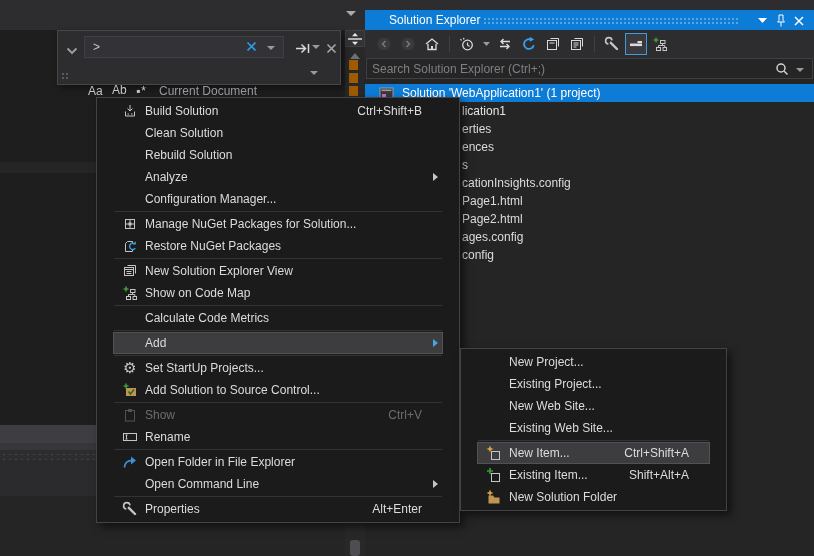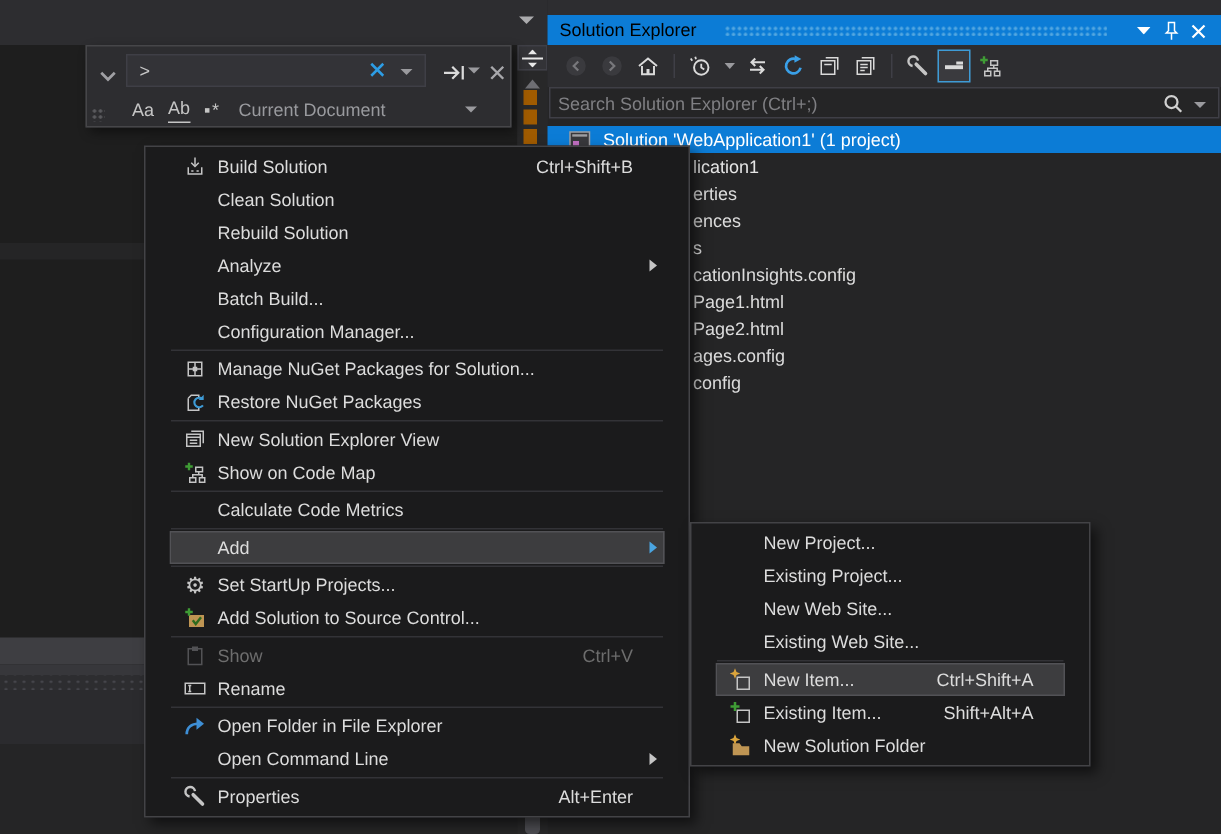--- a/index.html
+++ b/index.html
@@ -34,34 +34,34 @@
   #find-panel{left:57px;top:30px;width:284px;height:55px;background:#2D2D30;border:1px solid #464649;box-shadow:3px 3px 7px rgba(0,0,0,.45);z-index:3}
   #find-panel .chev{position:absolute;left:8px;top:13px}
   #find-input{position:absolute;left:26px;top:5px;width:200px;height:22px;background:#333337;border:1px solid #3F3F46;display:flex;align-items:center}
   #find-input .q{padding-left:8px;color:#C8C8C8}
   #find-input .clear-x{position:absolute;right:26px;top:4px}
   #find-input .dd{position:absolute;right:8px;top:9px;width:0;height:0;border-left:4px solid transparent;border-right:4px solid transparent;border-top:4px solid #9A9A9E}
   .fbtn{position:absolute;display:flex;align-items:center;justify-content:center}
   #find-next{left:234px;top:8px;width:20px;height:18px}
   #find-next-dd{left:254px;top:14px;width:0;height:0;border-left:4px solid transparent;border-right:4px solid transparent;border-top:4px solid #9A9A9E}
   #find-close{left:264px;top:8px;width:18px;height:18px}
-  .find-row2{position:absolute;top:33px;height:18px;display:flex;align-items:center;color:#C5C5C5}
+  .find-row2{position:absolute;top:51px;height:18px;display:flex;align-items:center;color:#C5C5C5}
   #opt-case{left:30px}
   #opt-word{left:54px;border-bottom:1px solid #C5C5C5;line-height:13px}
   #opt-regex{left:78px;letter-spacing:1px}
   #scope{left:101px;color:#999A9E}
   #scope-dd{position:absolute;left:252px;top:40px;width:0;height:0;border-left:4px solid transparent;border-right:4px solid transparent;border-top:4px solid #9A9A9E}
   #find-grip{position:absolute;left:3px;bottom:3px;width:9px;height:9px;
     background-image:radial-gradient(#5A5A5E 1px,transparent 1.2px);background-size:4px 4px}
 
   
   #se-panel{left:365px;top:0;width:449px;height:556px;background:var(--panel-bg)}
   #se-top{position:absolute;left:0;top:0;width:100%;height:10px;background:var(--chrome-bg)}
   #se-titlebar{position:absolute;left:0;top:10px;width:100%;height:20px;background:var(--accent-blue);display:flex;align-items:center}
-  #se-titlebar .title{color:#000000;padding-left:8px;white-space:nowrap}
+  #se-titlebar .title{color:#ffffff;padding-left:24px;white-space:nowrap}
   #se-titlebar .dots{position:absolute;left:118px;right:76px;top:7px;height:7px;
     background-image:radial-gradient(#54A7E0 1px,transparent 1.2px);background-size:4px 4px}
   .tb-btn{position:absolute;top:3px;width:15px;height:15px;display:flex;align-items:center;justify-content:center}
   #se-caret{right:44px}#se-pin{right:26px}#se-close{right:8px}
 
   #se-toolbar{position:absolute;left:0;top:30px;width:100%;height:28px;background:var(--chrome-bg);display:flex;align-items:center;padding-left:8px;gap:2px}
   .tool{width:22px;height:22px;display:flex;align-items:center;justify-content:center;flex:0 0 auto}
   .tool.narrow{width:12px}
   .tsep{width:1px;height:16px;background:#3F3F46;margin:0 4px;flex:0 0 auto}
   #tool-preview{border:1px solid #3E9BD6;background:#3A3A3E}
@@ -326,25 +326,20 @@
       </div>
       <div class="menu-item">
         <span class="mi-icon"></span>
         <span class="mi-label">Analyze</span>
         <span class="mi-arrow">
           <span class="tri"></span>
         </span>
       </div>
       <div class="menu-item">
         <span class="mi-icon"></span>
-        <span class="mi-label">Batch Build...</span>
-        <span class="mi-arrow"></span>
-      </div>
-      <div class="menu-item">
-        <span class="mi-icon"></span>
         <span class="mi-label">Configuration Manager...</span>
         <span class="mi-arrow"></span>
       </div>
       <div class="menu-sep"></div>
       <div class="menu-item">
         <span class="mi-icon">
           <svg width="16" height="16" viewBox="0 0 16 16">
             <rect x="3.5" y="3.5" width="9" height="9" stroke="#C5C5C5" fill="none"></rect>
             <path d="M8 3.5v9M3.5 8h9" stroke="#C5C5C5"></path>
             <rect x="6.5" y="6.5" width="3" height="3" fill="#C5C5C5"></rect>

